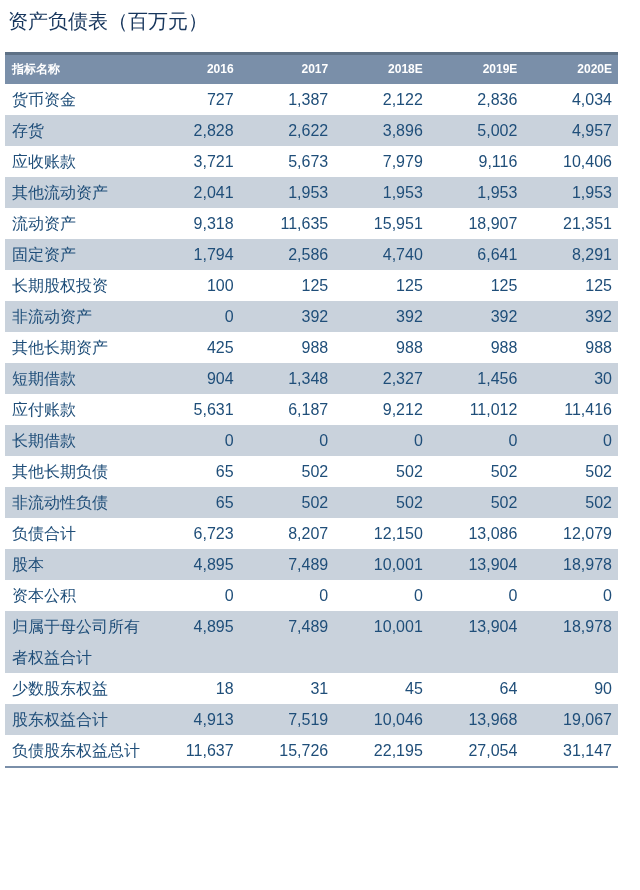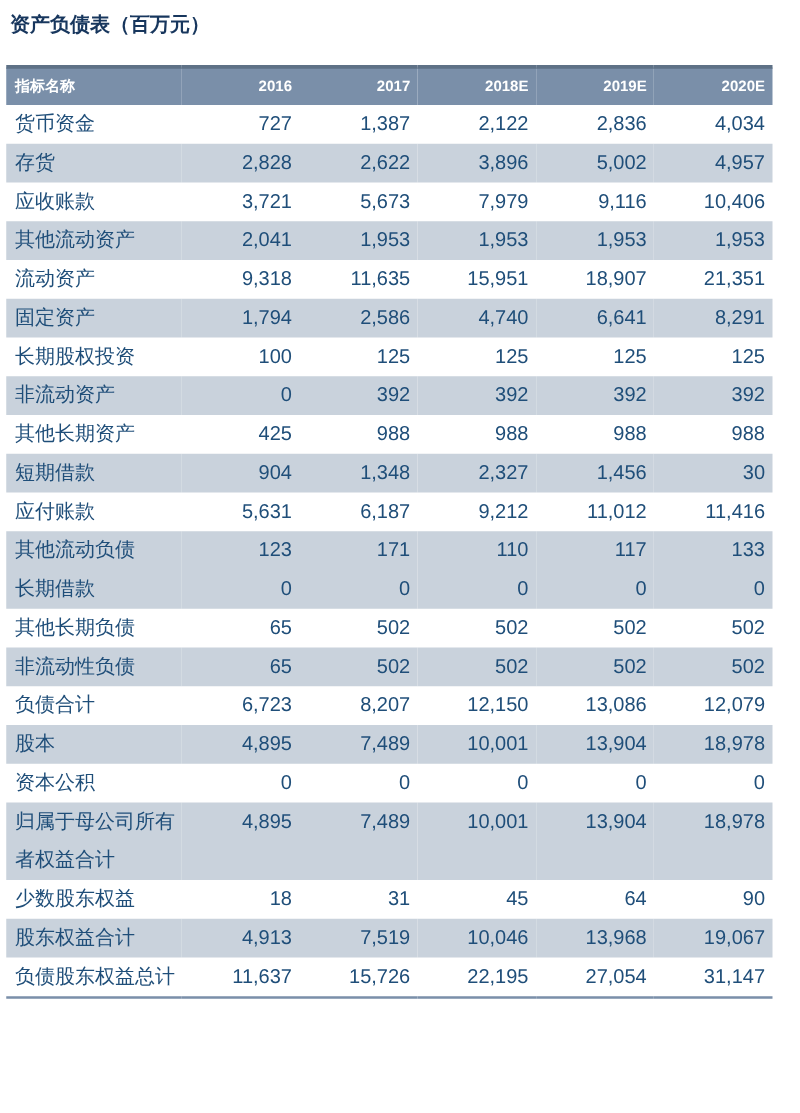--- a/index.html
+++ b/index.html
@@ -7,22 +7,22 @@
   body {
     width: 640px;
     height: 890px;
     background: #ffffff;
     overflow: hidden;
     font-family: "Liberation Sans", "DejaVu Sans", sans-serif;
   }
   .page { width: 640px; height: 890px; }
   .title {
     color: var(--title-text, #17365D);
-    font-size: 16px;
-    font-weight: bold;
+    font-size: 20px;
+    font-weight: normal;
     line-height: 24px;
     margin: 9px 0 0 8px;
   }
   table.bs {
     border-collapse: collapse;
     table-layout: fixed;
     width: 613px;
     margin: 19px 0 0 5px;
     border-bottom: 2px solid var(--table-bottom-border, #7A8FA9);
   }
@@ -156,28 +156,20 @@
         </tr>
         <tr>
           <td class="label">应付账款</td>
           <td class="num">5,631</td>
           <td class="num">6,187</td>
           <td class="num">9,212</td>
           <td class="num">11,012</td>
           <td class="num">11,416</td>
         </tr>
         <tr class="shaded">
-          <td class="label">其他流动负债</td>
-          <td class="num">123</td>
-          <td class="num">171</td>
-          <td class="num">110</td>
-          <td class="num">117</td>
-          <td class="num">133</td>
-        </tr>
-        <tr class="shaded">
           <td class="label">长期借款</td>
           <td class="num">0</td>
           <td class="num">0</td>
           <td class="num">0</td>
           <td class="num">0</td>
           <td class="num">0</td>
         </tr>
         <tr>
           <td class="label">其他长期负债</td>
           <td class="num">65</td>

